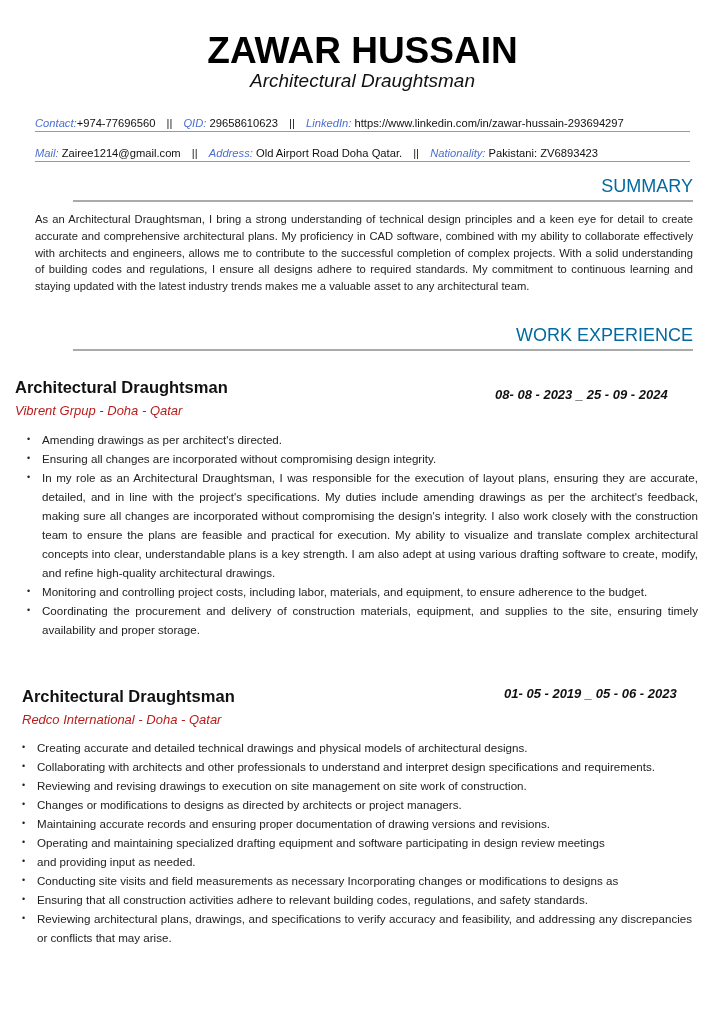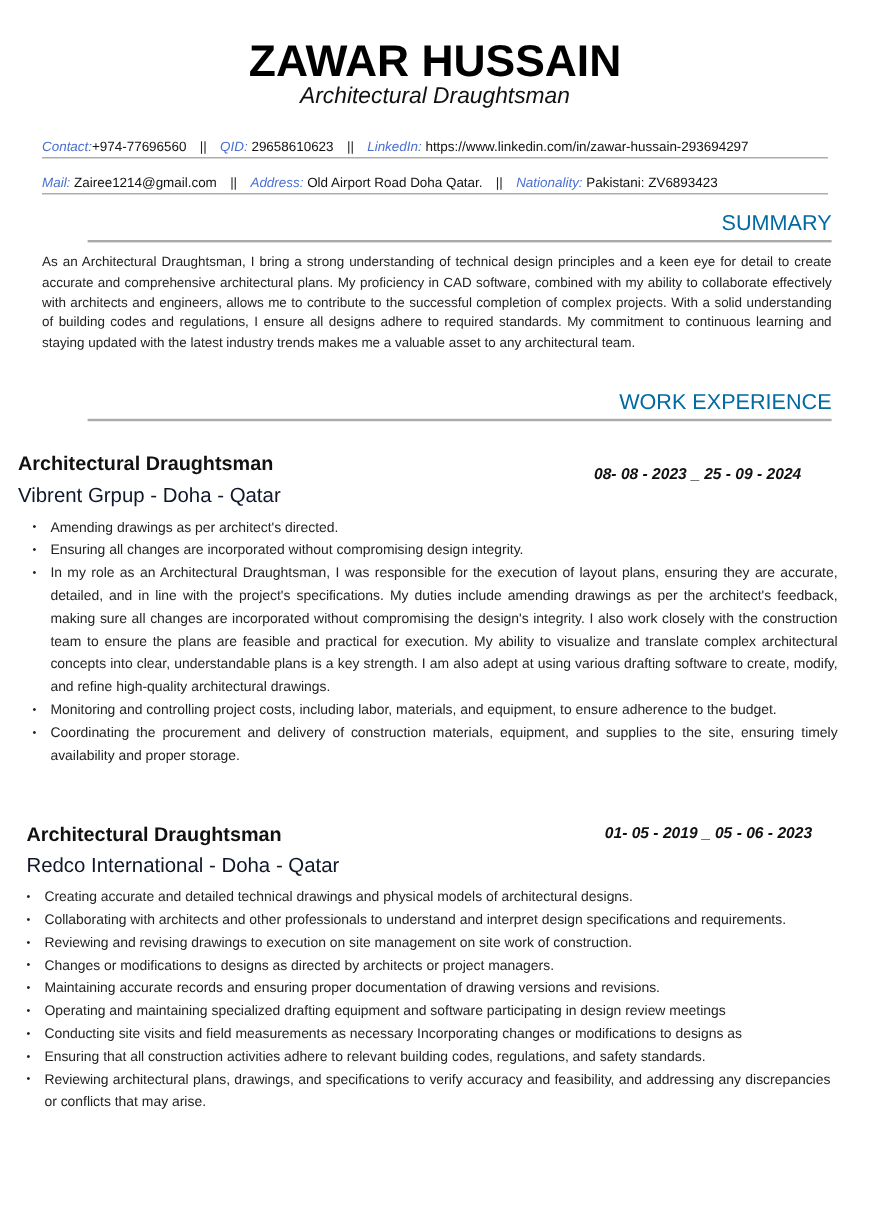--- a/index.html
+++ b/index.html
@@ -12,21 +12,21 @@
   .cl2 { top:147px; }
   .lbl { color:#4a6fd0; font-style:italic; }
   .sep { color:#222; margin:0 8px; }
   .val { color:#111;text-align:right; }
   .section-title { position:absolute; left:73px; width:620px; text-align:right; font-weight:normal; font-size:18px; color:#0369a1; border-bottom:2px solid #aaaaaa; padding-bottom:3px; }
   .st-summary { top:176px; }
   .st-work { top:325px; }
   .summary { position:absolute; top:211px; left:35px; width:658px; font-size:11.2px; line-height:16.8px; text-align:justify; color:#222; }
   .job-title { position:absolute; font-weight:bold; font-size:16.5px; color:#111; }
   .job-dates { position:absolute; font-weight:bold; font-style:italic; font-size:13px; color:#111; }
-  .job-company { position:absolute; font-size:17px; color:#0f172a; }
+  .job-company { position:absolute; font-style:italic; font-size:13px; color:#b91c1c; }
   .bullets { position:absolute; margin:0; padding:0; list-style:none; font-size:11.6px; line-height:19px; color:#222; }
   .bullets li { position:relative; padding-left:15px; text-align:justify; }
   .bullets li::before { content:"•"; position:absolute; left:0; top:0; font-size:9px; color:#222; }
 </style>
 </head>
 <body>
 
 <div class="page">
 
   <div class="name">ZAWAR HUSSAIN</div>
@@ -72,18 +72,19 @@
   <div class="job-title" style="top:687px;left:22px;">Architectural Draughtsman</div>
   <div class="job-dates" style="top:686px;left:504px;">01- 05 - 2019 _ 05 - 06 - 2023</div>
   <div class="job-company" style="top:712px;left:22px;">Redco International - Doha - Qatar</div>
   <ul class="bullets" style="top:738px;left:22px;width:670px;">
     <li>Creating accurate and detailed technical drawings and physical models of architectural designs.</li>
     <li>Collaborating with architects and other professionals to understand and interpret design specifications and requirements.</li>
     <li>Reviewing and revising drawings to execution on site management on site work of construction.</li>
     <li>Changes or modifications to designs as directed by architects or project managers.</li>
     <li>Maintaining accurate records and ensuring proper documentation of drawing versions and revisions.</li>
     <li>Operating and maintaining specialized drafting equipment and software participating in design review meetings</li>
+    <li> and providing input as needed.</li>
     <li>Conducting site visits and field measurements as necessary Incorporating changes or modifications to designs as</li>
     <li>Ensuring that all construction activities adhere to relevant building codes, regulations, and safety standards.</li>
     <li>Reviewing architectural plans, drawings, and specifications to verify accuracy and feasibility, and addressing any discrepancies or conflicts that may arise.</li>
   </ul>
 
 </div>
 
 </body></html>

